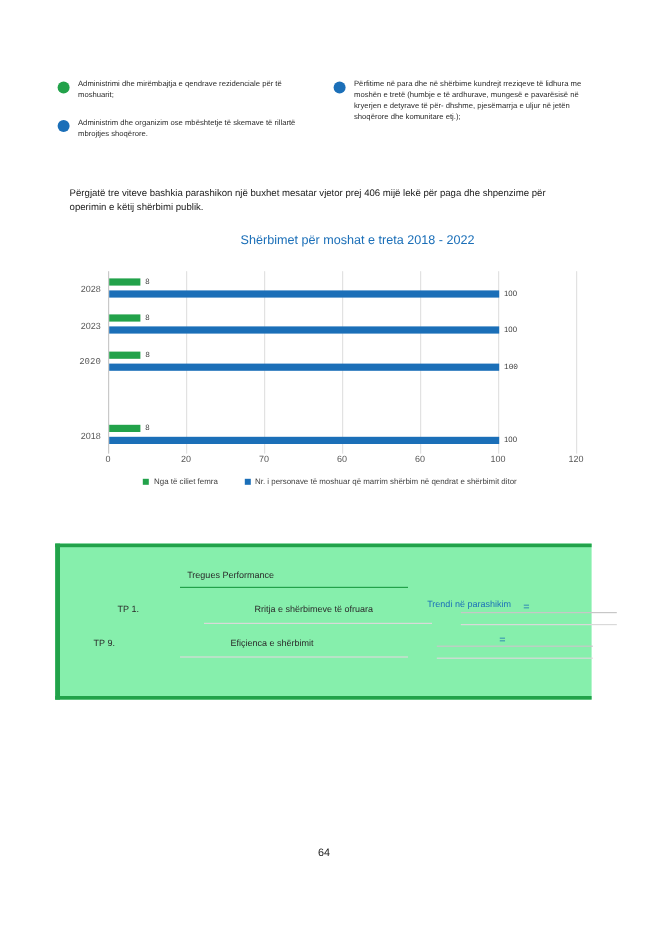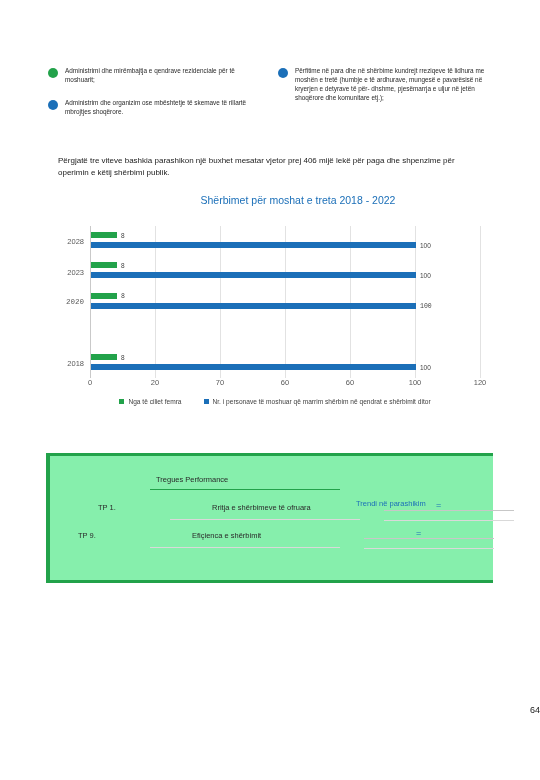--- a/index.html
+++ b/index.html
@@ -295,21 +295,21 @@
     height: 1px;
     background: #d9d9d9;
   }
 
   
   .page-num {
     position: absolute;
     left: 0;
     top: 705px;
     width: 540px;
-    text-align: right;
+    text-align: center;
     font-size: 9px;
     color: #1a1a1a;
   }
 </style>
 </head>
 <body>
 
 <div class="bullets">
   <div class="bullet-col">
     <div class="bullet-row">

